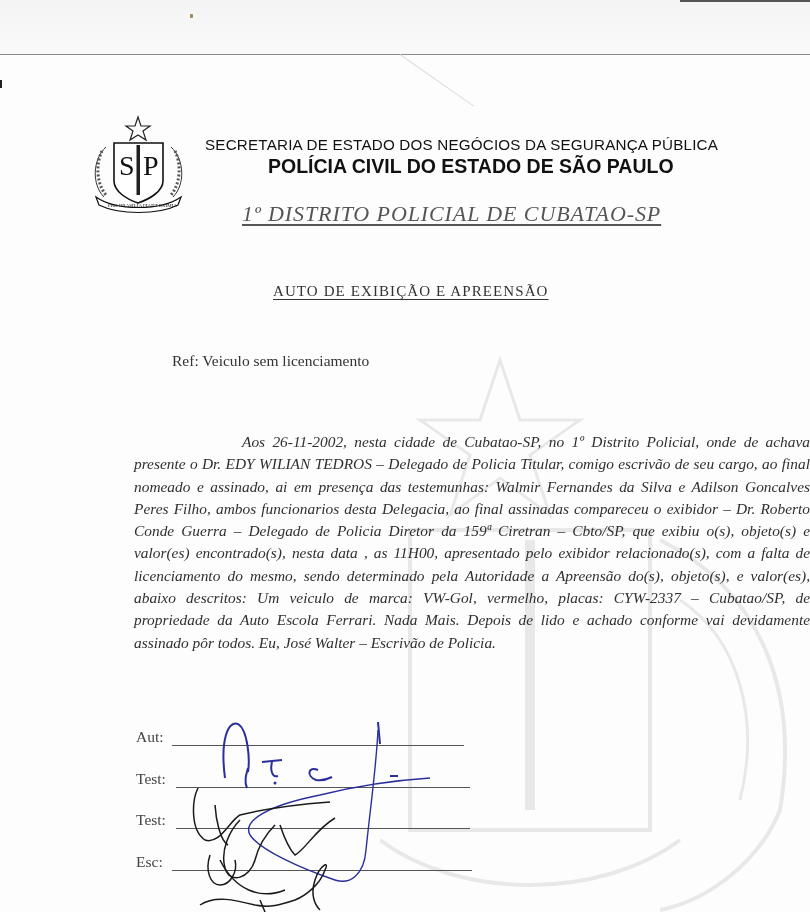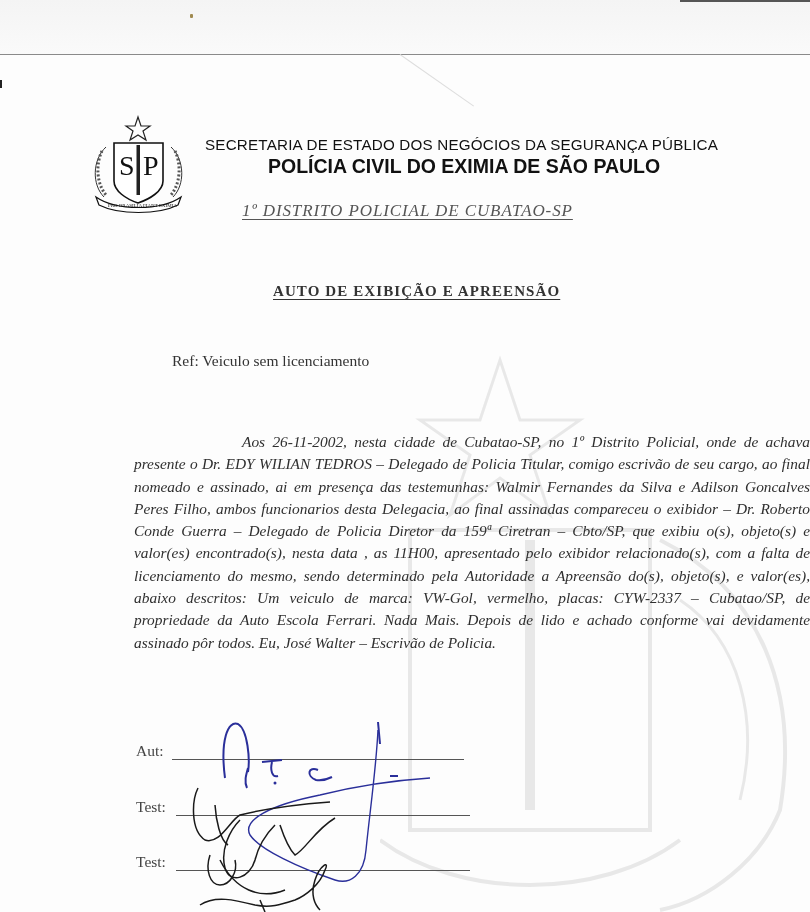--- a/index.html
+++ b/index.html
@@ -28,42 +28,42 @@
     position: absolute; left: 205px; top: 136px; width: 600px;
     font-family: "Liberation Sans", sans-serif; font-size: 15.5px; letter-spacing: 0.2px; color: #111;
     transform: scaleX(0.98); transform-origin: left;
   }
   .hdr-line2 {
     position: absolute; left: 268px; top: 155px;
     font-family: "Liberation Sans", sans-serif; font-weight: bold; font-size: 19.5px; color: #111;
   }
   .district {
     position: absolute; left: 242px; top: 201px;
-    font-family: "Liberation Serif", serif; font-style: italic; font-size: 17px; letter-spacing: 0.9px;
+    font-family: "Liberation Serif", serif; font-style: italic; font-size: 22px; letter-spacing: 0.9px;
     color: #555; text-decoration: underline; text-underline-offset: 3px;
   }
 
   .doc-title {
     position: absolute; left: 273px; top: 283px;
-    font-family: "Liberation Serif", serif; font-weight: bold; font-size: 15px; letter-spacing: 1.1px;
+    font-family: "Liberation Serif", serif; font-weight: normal; font-size: 15px; letter-spacing: 1.1px;
     color: #333; text-decoration: underline; text-underline-offset: 3px;
   }
   .ref {
     position: absolute; left: 133px; top: 352px; font-size: 15.5px; color: #333; margin-left: 39px;
   }
 
   .body-text {
     position: absolute; left: 134px; top: 431px; width: 676px;
     font-size: 15.4px; line-height: 22.3px; color: #2f2f2f;
     text-align: justify; text-indent: 108px; font-style: italic;
   }
 
   
   .sig-block { position: absolute; left: 136px; top: 728px; width: 340px; }
-  .sig-row { position: relative; height: 41.5px; margin-top: 14px; }
+  .sig-row { position: relative; height: 41.5px; }
   .sig-label { position: absolute; left: 0; top: 0; font-size: 15.5px; color: #444; }
   .sig-line { position: absolute; top: 17px; height: 1px; background: #555; }
   .signatures { position: absolute; left: 120px; top: 700px; width: 360px; height: 212px; pointer-events: none; }
 </style>
 </head>
 <body>
 
 <div class="scan-top">
   <div class="speck"></div>
   <div class="dark-edge"></div>
@@ -88,21 +88,21 @@
   <path d="M89 36 C95 48 95 68 85 80" fill="none" stroke="#555" stroke-width="3" stroke-dasharray="2 2"></path>
   <path d="M28 28 L77 28 L77 66 C77 76 64 84 52 88 C40 84 28 76 28 66 Z" fill="#fff" stroke="#111" stroke-width="1.6"></path>
   <text x="33" y="60" font-family="Liberation Serif, serif" font-size="28" fill="#111">S</text>
   <text x="57" y="60" font-family="Liberation Serif, serif" font-size="28" fill="#111">P</text>
   <rect x="50.5" y="30" width="3.5" height="50" fill="#222"></rect>
   <path d="M10 82 C30 96 75 96 95 82 L92 90 C72 100 33 100 13 90 Z" fill="#fff" stroke="#111" stroke-width="1.2"></path>
   <text x="22" y="92" font-family="Liberation Serif, serif" font-size="5" fill="#111">PRO BRASILIA FIANT EXIMIA</text>
 </svg>
 
 <div class="hdr-line1">SECRETARIA DE ESTADO DOS NEGÓCIOS DA SEGURANÇA PÚBLICA</div>
-<div class="hdr-line2">POLÍCIA CIVIL DO EXIMIA DE SÃO PAULO</div>
+<div class="hdr-line2">POLÍCIA CIVIL DO ESTADO DE SÃO PAULO</div>
 <div class="district">1º DISTRITO  POLICIAL DE CUBATAO-SP</div>
 
 <div class="doc-title">AUTO  DE EXIBIÇÃO E APREENSÃO</div>
 <div class="ref">Ref: Veiculo sem licenciamento</div>
 
 <div class="body-text">Aos 26-11-2002, nesta cidade de Cubatao-SP, no 1º Distrito Policial, onde de achava presente o Dr. EDY WILIAN TEDROS – Delegado de Policia Titular, comigo escrivão de seu cargo, ao final nomeado e assinado, ai em presença das testemunhas: Walmir Fernandes da Silva e Adilson Goncalves Peres Filho, ambos funcionarios desta Delegacia, ao final assinadas compareceu o exibidor – Dr. Roberto Conde Guerra – Delegado de Policia Diretor da 159ª Ciretran – Cbto/SP, que exibiu o(s), objeto(s) e valor(es) encontrado(s), nesta data ,  as 11H00, apresentado pelo exibidor relacionado(s), com a falta de licenciamento do mesmo, sendo determinado pela Autoridade a Apreensão do(s), objeto(s), e valor(es), abaixo descritos: Um veiculo de marca: VW-Gol, vermelho, placas: CYW-2337 – Cubatao/SP, de propriedade da Auto Escola Ferrari.  Nada Mais. Depois de lido e achado conforme vai devidamente assinado pôr todos. Eu, José Walter – Escrivão de Policia.</div>
 
 <div class="sig-block">
   <div class="sig-row">
     <span class="sig-label">Aut:</span>

